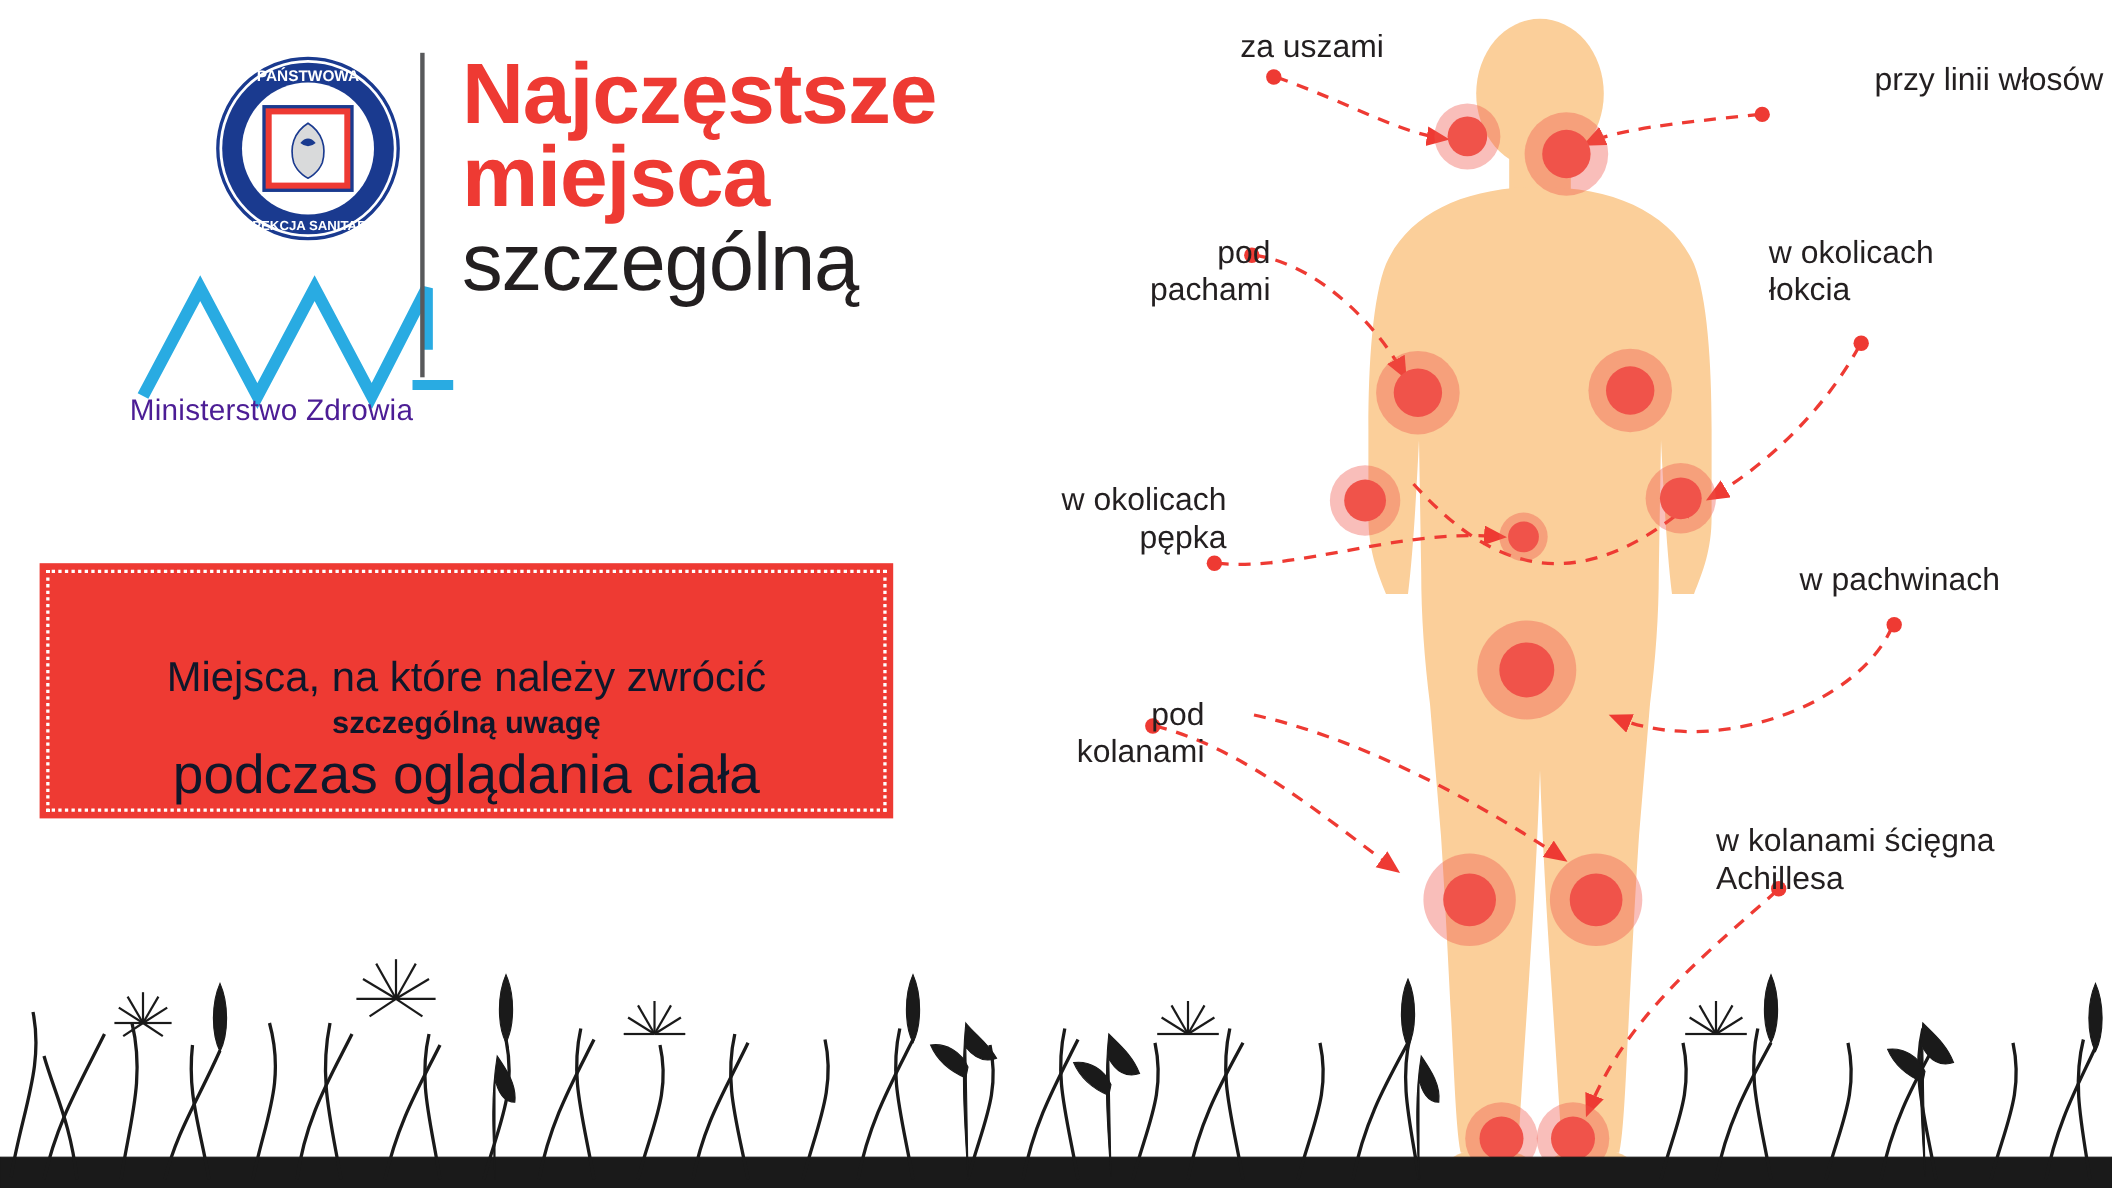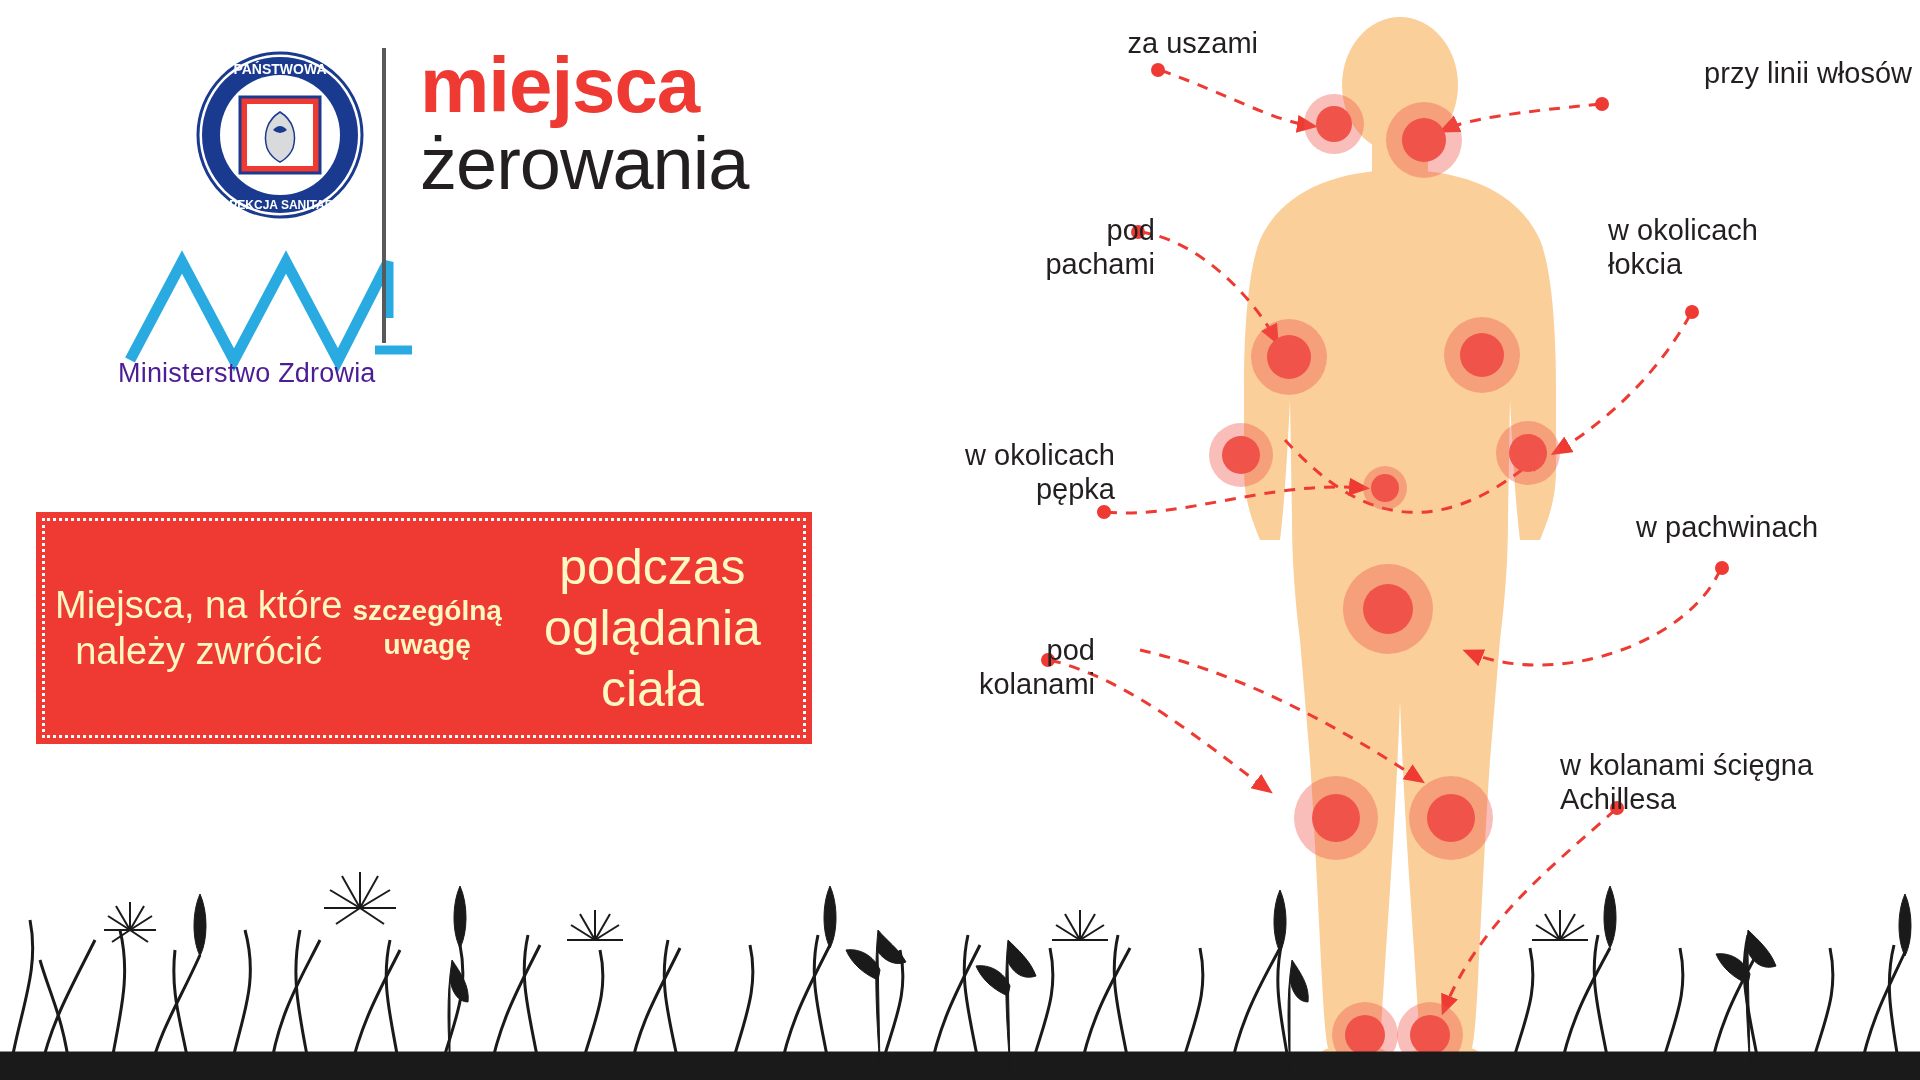--- a/index.html
+++ b/index.html
@@ -94,24 +94,24 @@
     background: #ee3a33;
     box-sizing: border-box;
     padding: 6px;
   }
   .redbox-inner {
     width: 100%;
     height: 100%;
     border: 3px dotted #ffffff;
     box-sizing: border-box;
     display: flex;
-    flex-direction: row;
+    flex-direction: column;
     align-items: center;
-    justify-content: center;
-    color: #fef9c3;
+    justify-content: flex-end;
+    color: #0f172a;
     text-align: center;
   }
   .redbox-l1 { font-size: 38px; line-height: 1.22; }
   .redbox-l2 { font-size: 28px; line-height: 1.22; font-weight: bold; }
   .redbox-l3 { font-size: 50px; line-height: 1.22; }
 
   
   .grass {
     position: absolute;
     left: 0;
@@ -165,22 +165,23 @@
         <polyline points="10,120 62,22 114,120 166,22 218,120 268,22 268,78" fill="none" stroke="#29abe2" stroke-width="11" stroke-linejoin="miter" stroke-linecap="butt"></polyline>
         <line x1="255" y1="110" x2="292" y2="110" stroke="#29abe2" stroke-width="9"></line>
       </svg>
     </div>
     <div class="mz-label">Ministerstwo Zdrowia</div>
   </div>
 
   <div class="divider"></div>
 
   <div class="title-block">
+    <div class="title-l1">Najczęstsze</div>
     <div class="title-l2">miejsca</div>
-    <div class="title-l3">żerowania</div>
+    <div class="title-l3">szczególną</div>
   </div>
 
   <div class="redbox">
     <div class="redbox-inner">
       <div class="redbox-l1">Miejsca, na które należy zwrócić</div>
       <div class="redbox-l2">szczególną uwagę</div>
       <div class="redbox-l3">podczas oglądania ciała</div>
     </div>
   </div>
 

